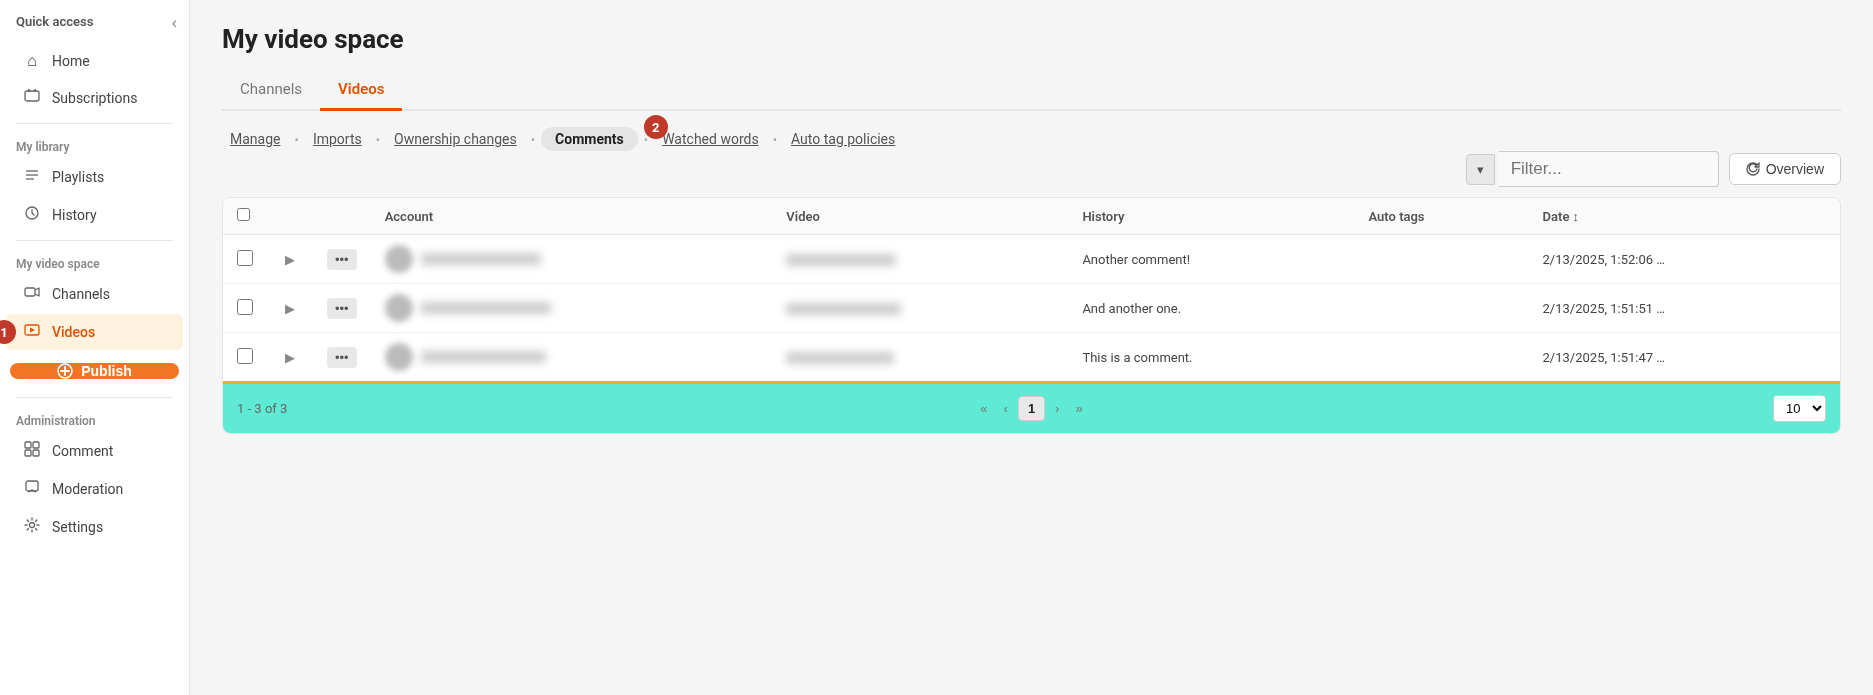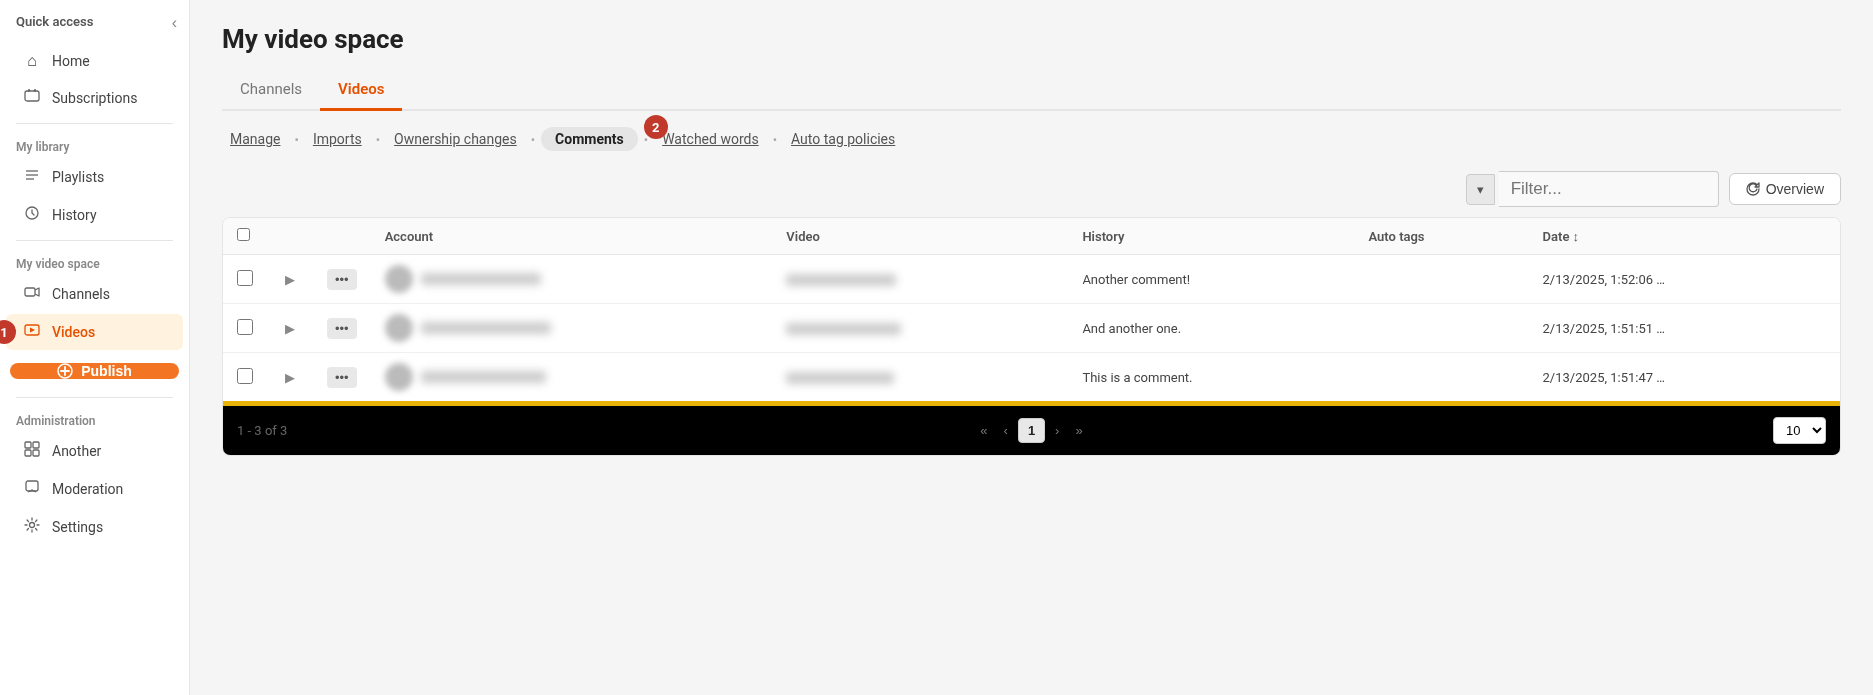--- a/index.html
+++ b/index.html
@@ -132,21 +132,20 @@
       color: #e65100;
       border-bottom-color: #e65100;
       font-weight: 600;
     }
 
     
     .tabs-secondary {
       display: flex;
       align-items: center;
       gap: 6px;
-      margin-bottom: 20px;
       flex-wrap: wrap;
     }
     .tab-secondary {
       font-size: 14px;
       color: #555;
       cursor: pointer;
       text-decoration: underline;
       padding: 4px 8px;
       border-radius: 4px;
     }
@@ -270,22 +269,22 @@
     }
 
     
     .pagination-row {
       display: flex;
       align-items: center;
       justify-content: center;
       padding: 12px 14px;
       gap: 4px;
       position: relative;
-      border-top: 5px solid #eab308;
-      background: #000000;
+      border-top: 3px solid #eab308;
+      background: #5eead4;
     }
     .page-info {
       position: absolute;
       left: 14px;
       font-size: 13px;
       color: #666;
     }
     .page-per-row {
       position: absolute;
       right: 14px;
@@ -414,21 +413,21 @@
 
   <div class="sidebar-item">
     <span class="icon">
       <svg width="16" height="16" viewBox="0 0 16 16" fill="none">
           <rect x="1" y="1" width="6" height="6" rx="1" stroke="#666" stroke-width="1.3"></rect>
           <rect x="9" y="1" width="6" height="6" rx="1" stroke="#666" stroke-width="1.3"></rect>
           <rect x="1" y="9" width="6" height="6" rx="1" stroke="#666" stroke-width="1.3"></rect>
           <rect x="9" y="9" width="6" height="6" rx="1" stroke="#666" stroke-width="1.3"></rect>
         </svg>
     </span>
-    <span>Another</span>
+    <span>Comment</span>
   </div>
   <div class="sidebar-item">
     <span class="icon">
       <svg width="16" height="16" viewBox="0 0 16 16" fill="none">
           <rect x="2" y="2" width="12" height="10" rx="2" stroke="#666" stroke-width="1.3"></rect>
           <polyline points="4,13 8,11 12,13" stroke="#666" stroke-width="1.3"></polyline>
         </svg>
     </span>
     <span>Moderation</span>
   </div>

